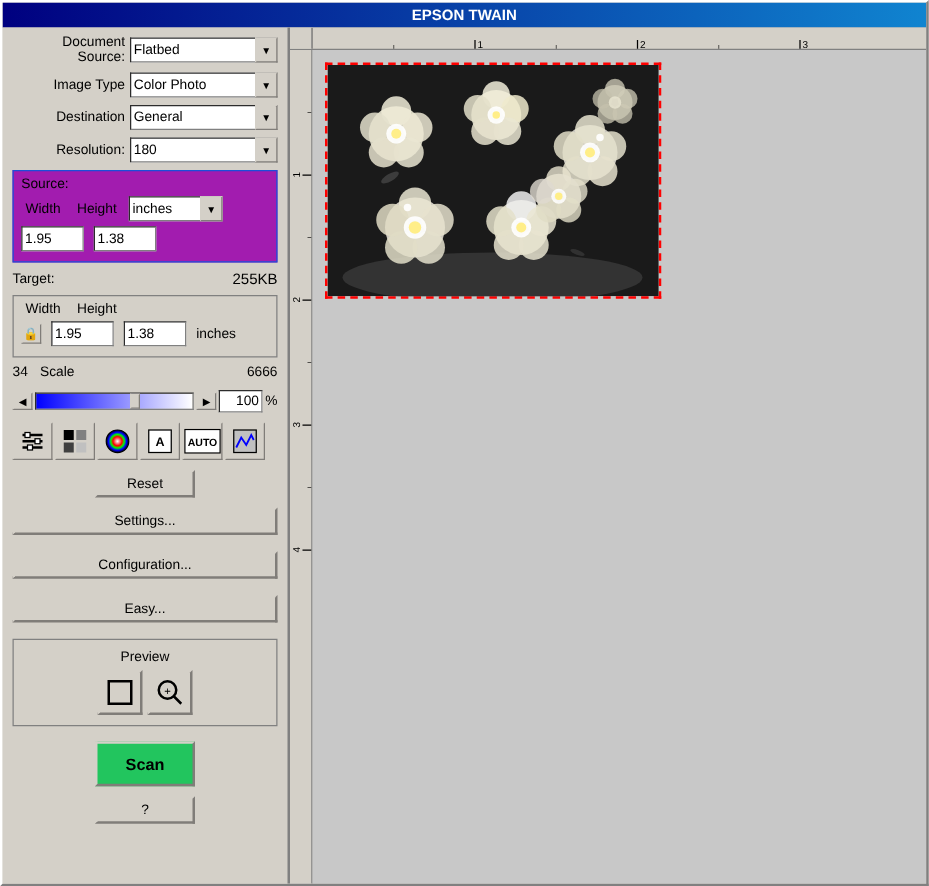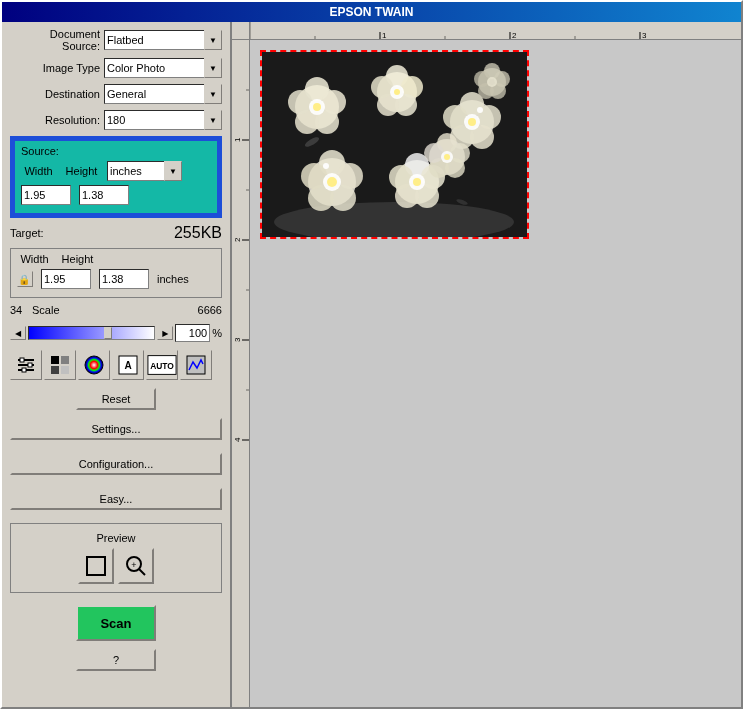--- a/index.html
+++ b/index.html
@@ -84,24 +84,24 @@
       background: #d4d0c8;
       border: 1px outset #d4d0c8;
       display: flex;
       align-items: center;
       justify-content: center;
       font-size: 8px;
       pointer-events: none;
     }
     
     .section-box {
-      border: 5px solid #1d4ed8;
+      border: 1px solid #1d4ed8;
       padding: 4px 6px;
       margin-bottom: 2px;
-      background: #14b8a6;
+      background: #a21caf;
     }
     .section-title {
       font-size: 11px;
       margin-bottom: 4px;
       color: #000;
     }
     .wh-row {
       display: flex;
       align-items: center;
       gap: 8px;
@@ -156,21 +156,21 @@
       display: flex;
       align-items: center;
       justify-content: space-between;
       margin-bottom: 2px;
     }
     .target-label {
       font-size: 11px;
       color: #000;
     }
     .target-size {
-      font-size: 16px;
+      font-size: 12px;
       color: #000;
     }
     
     .target-box {
       border: 1px solid #808080;
       padding: 4px 6px;
       margin-bottom: 2px;
       background: #d4d0c8;
     }
     .target-wh-row {

